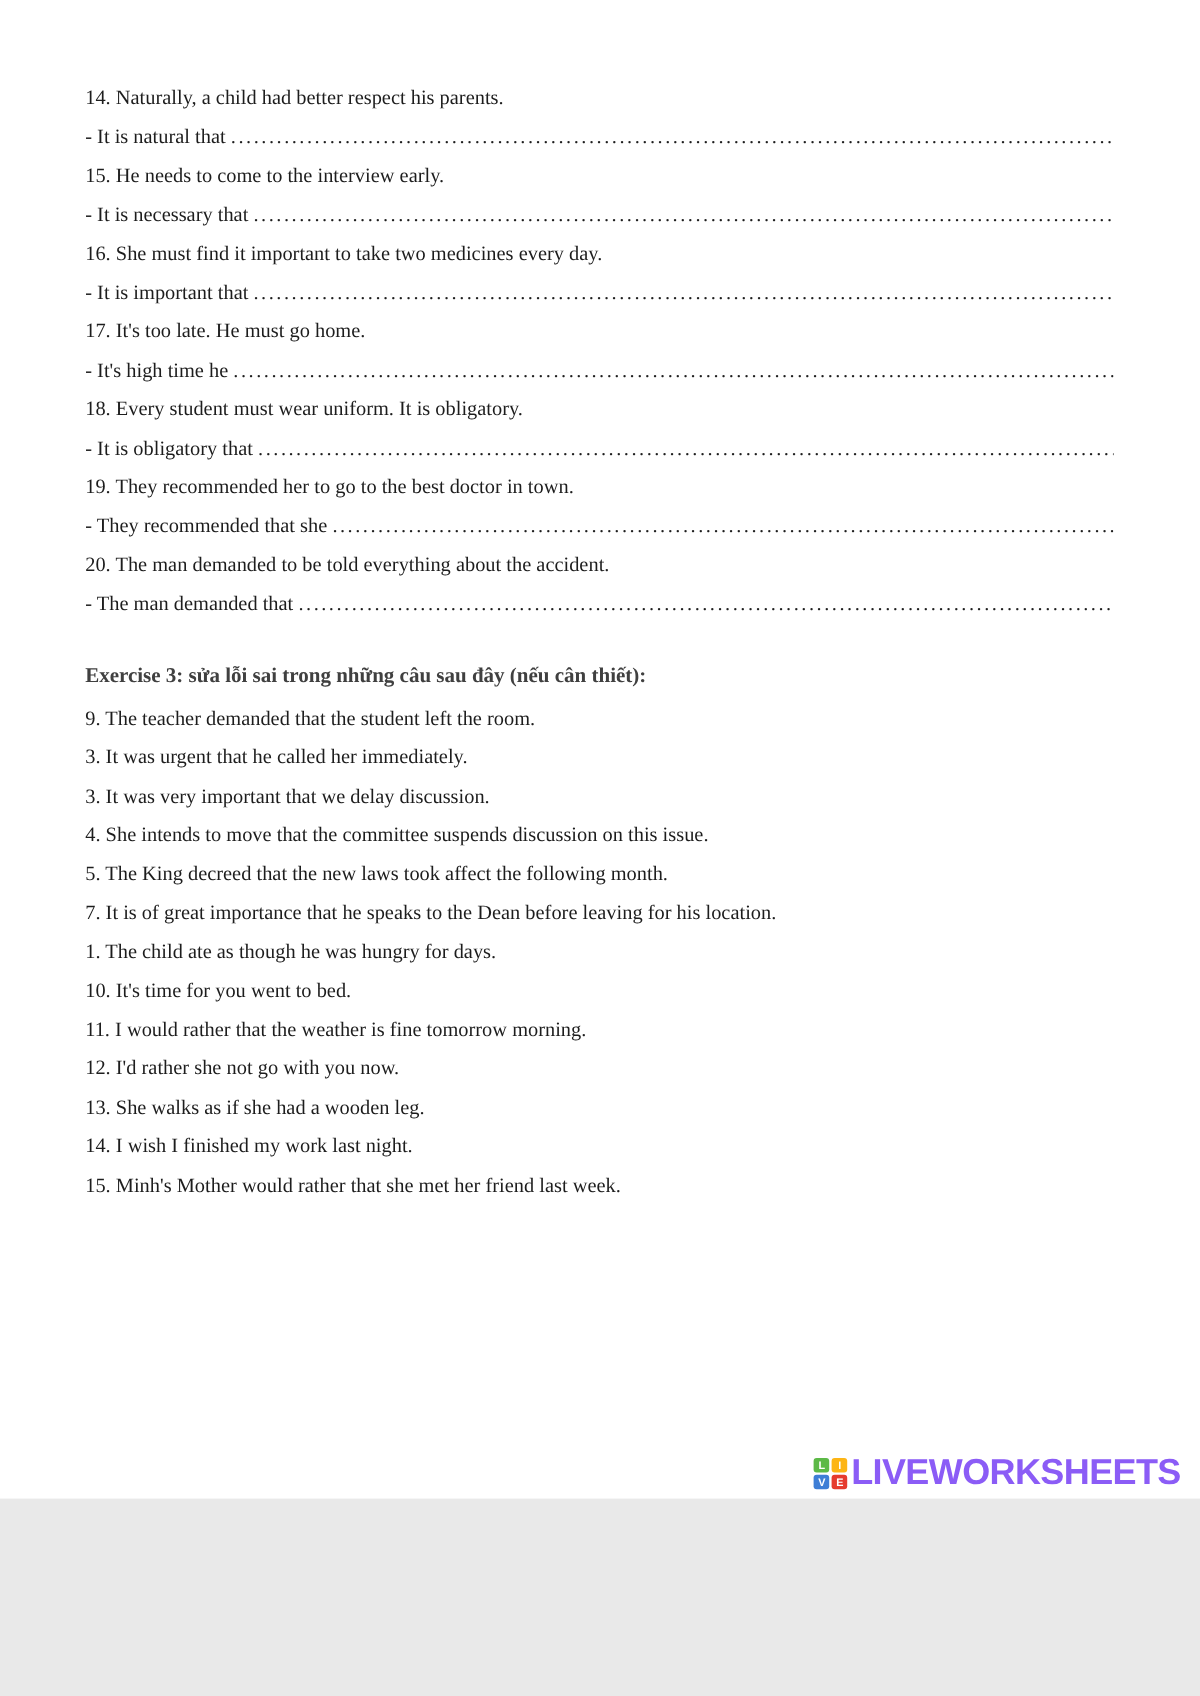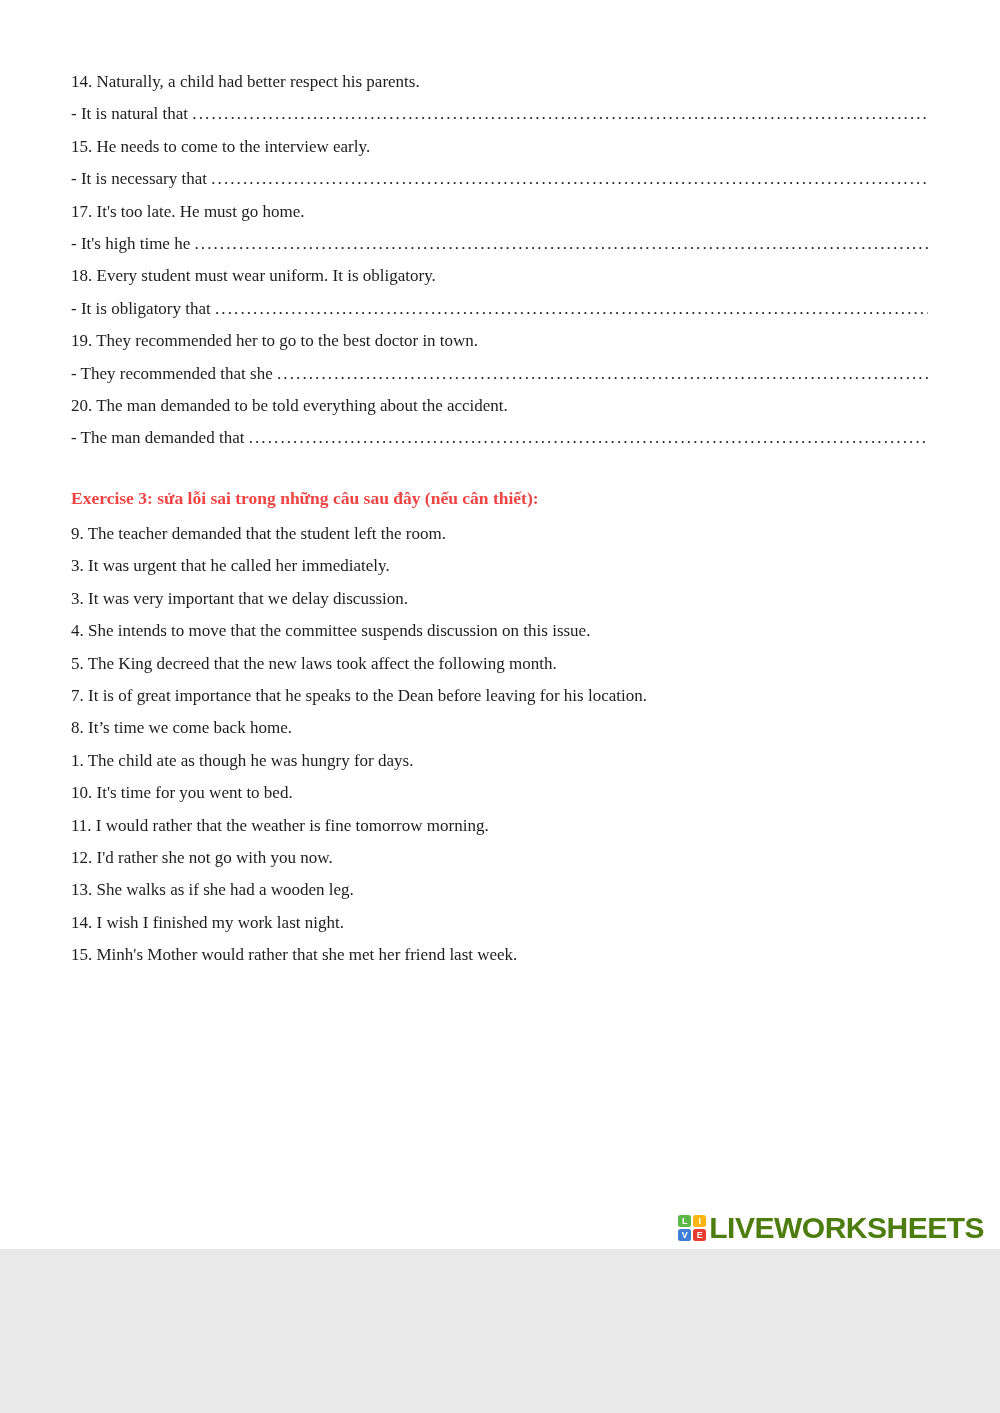--- a/index.html
+++ b/index.html
@@ -43,21 +43,21 @@
     content: "..........................................................................................................................................................................................................................................................................................";
     letter-spacing: 2.1px;
     color: #1d1d1d;
   }
   .ex3-heading {
     margin-top: 27px;
     font-weight: bold;
     font-size: 17.5px;
     line-height: 32.4px;
     height: 32.4px;
-    color: #ef4444;
+    color: #404040;
   }
   .ex3-items { margin-top: 4px; }
   
   .footer-logo {
     position: absolute;
     right: 16px;
     bottom: 6px;
     display: flex;
     align-items: center;
     gap: 3px;
@@ -82,21 +82,21 @@
   }
   .sq-l { background: #5cb947; }
   .sq-i { background: #fdb515; }
   .sq-v { background: #3e7ed6; }
   .sq-e { background: #e63b2e; }
   .logo-wordmark {
     font-family: "Liberation Sans", sans-serif;
     font-weight: bold;
     font-size: 30px;
     letter-spacing: -0.5px;
-    color: #4d7c0f;
+    color: #8b5cf6;
     line-height: 30px;
   }
 </style>
 </head>
 <body>
 
 <div class="page">
   <div class="content">
 
     <div>
@@ -110,20 +110,27 @@
         </div>
 
         <div>
           <div class="line">15. He needs to come to the interview early.</div>
           <div class="rewrite-line">
             <span class="rewrite-prefix">- It is necessary that </span>
             <span class="leader"></span>
           </div>
         </div>
 
+        <div>
+          <div class="line">16. She must find it important to take two medicines every day.</div>
+          <div class="rewrite-line">
+            <span class="rewrite-prefix">- It is important that </span>
+            <span class="leader"></span>
+          </div>
+        </div>
 
         <div>
           <div class="line">17. It's too late. He must go home.</div>
           <div class="rewrite-line">
             <span class="rewrite-prefix">- It's high time he </span>
             <span class="leader"></span>
           </div>
         </div>
 
         <div>
@@ -161,21 +168,20 @@
 
         <div class="line">3. It was very important that we delay discussion.</div>
 
         <div class="line">4. She intends to move that the committee suspends discussion on this issue.</div>
 
         <div class="line">5. The King decreed that the new laws took affect the following month.</div>
 
 
         <div class="line">7. It is of great importance that he speaks to the Dean before leaving for his location.</div>
 
-        <div class="line">8. It’s time we come back home.</div>
 
         <div class="line">1. The child ate as though he was hungry for days.</div>
 
         <div class="line">10. It's time for you went to bed.</div>
 
         <div class="line">11. I would rather that the weather is fine tomorrow morning.</div>
 
         <div class="line">12. I'd rather she not go with you now.</div>
 
         <div class="line">13. She walks as if she had a wooden leg.</div>

